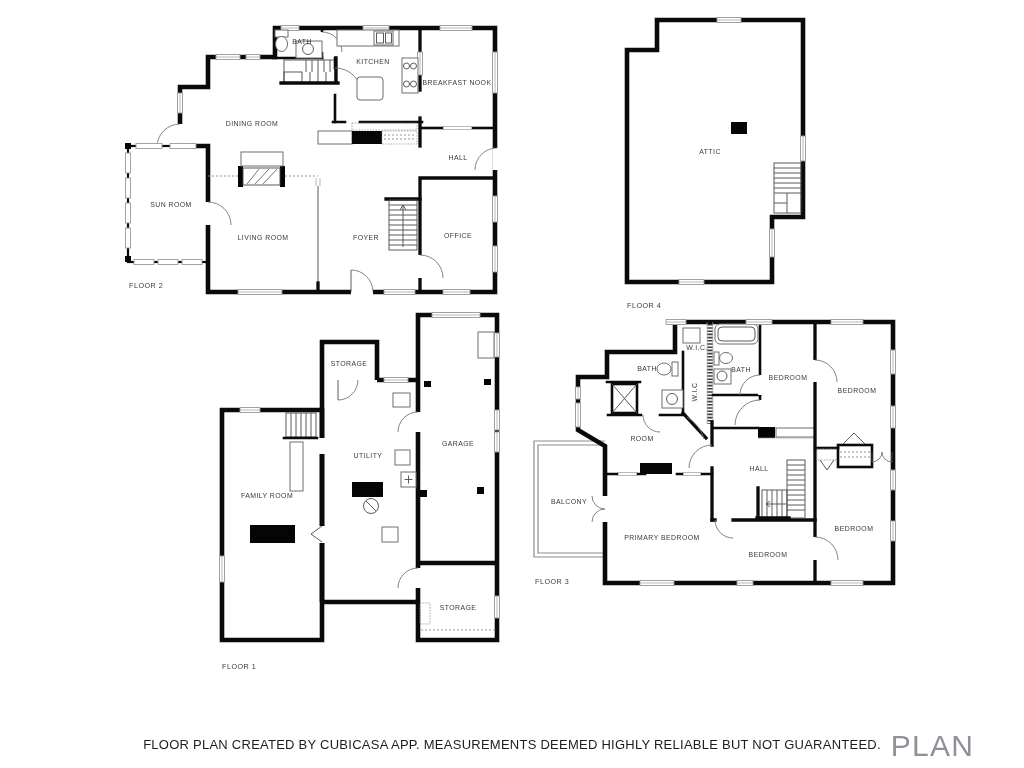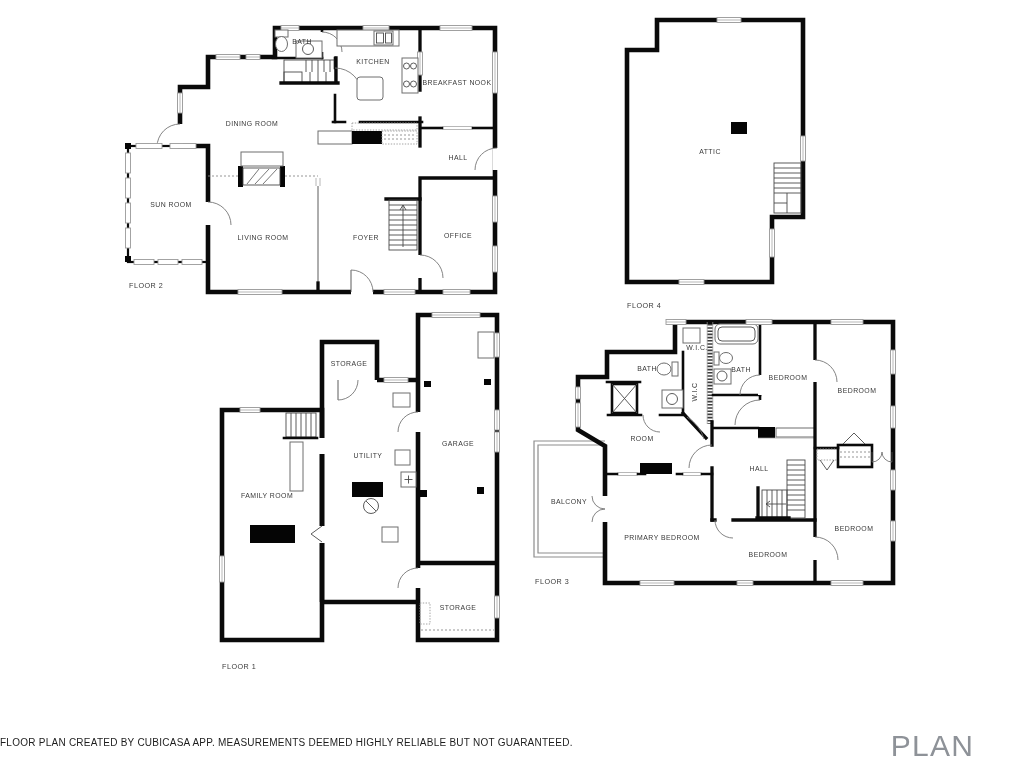--- a/index.html
+++ b/index.html
@@ -23,22 +23,22 @@
   .dot{stroke:#9a9a9a;stroke-width:0.9;fill:none;stroke-dasharray:1.4 1.4;}
   .hat{stroke:#555;stroke-width:0.8;fill:none;}
   .rail{stroke:#8d8d8d;stroke-width:1.2;fill:none;}
   .strip{stroke:#3c3c3c;stroke-width:5.5;fill:none;stroke-dasharray:1.6 1.6;}
 
   .lbl{font-family:"Liberation Sans",sans-serif;font-size:6.9px;fill:#383838;
        letter-spacing:0.45px;text-anchor:middle;}
   .flr{font-family:"Liberation Sans",sans-serif;font-size:7.2px;fill:#383838;
        letter-spacing:0.5px;text-anchor:start;}
 
-  .footer{position:absolute;left:0;top:737px;width:1024px;
-          font-size:10px;color:#1d1d1d;letter-spacing:0.25px;}
+  .footer{position:absolute;left:0;top:737px;width:1024px;text-align:center;
+          font-size:13px;color:#1d1d1d;letter-spacing:0.25px;}
   .watermark{position:absolute;right:7px;top:729px;font-size:30px;color:#8e9298;
              letter-spacing:1.2px;font-weight:400;}
 </style>
 </head>
 <body>
 
 <div class="canvas">
 
 <svg class="plan-svg" viewBox="0 0 1024 768">
 

